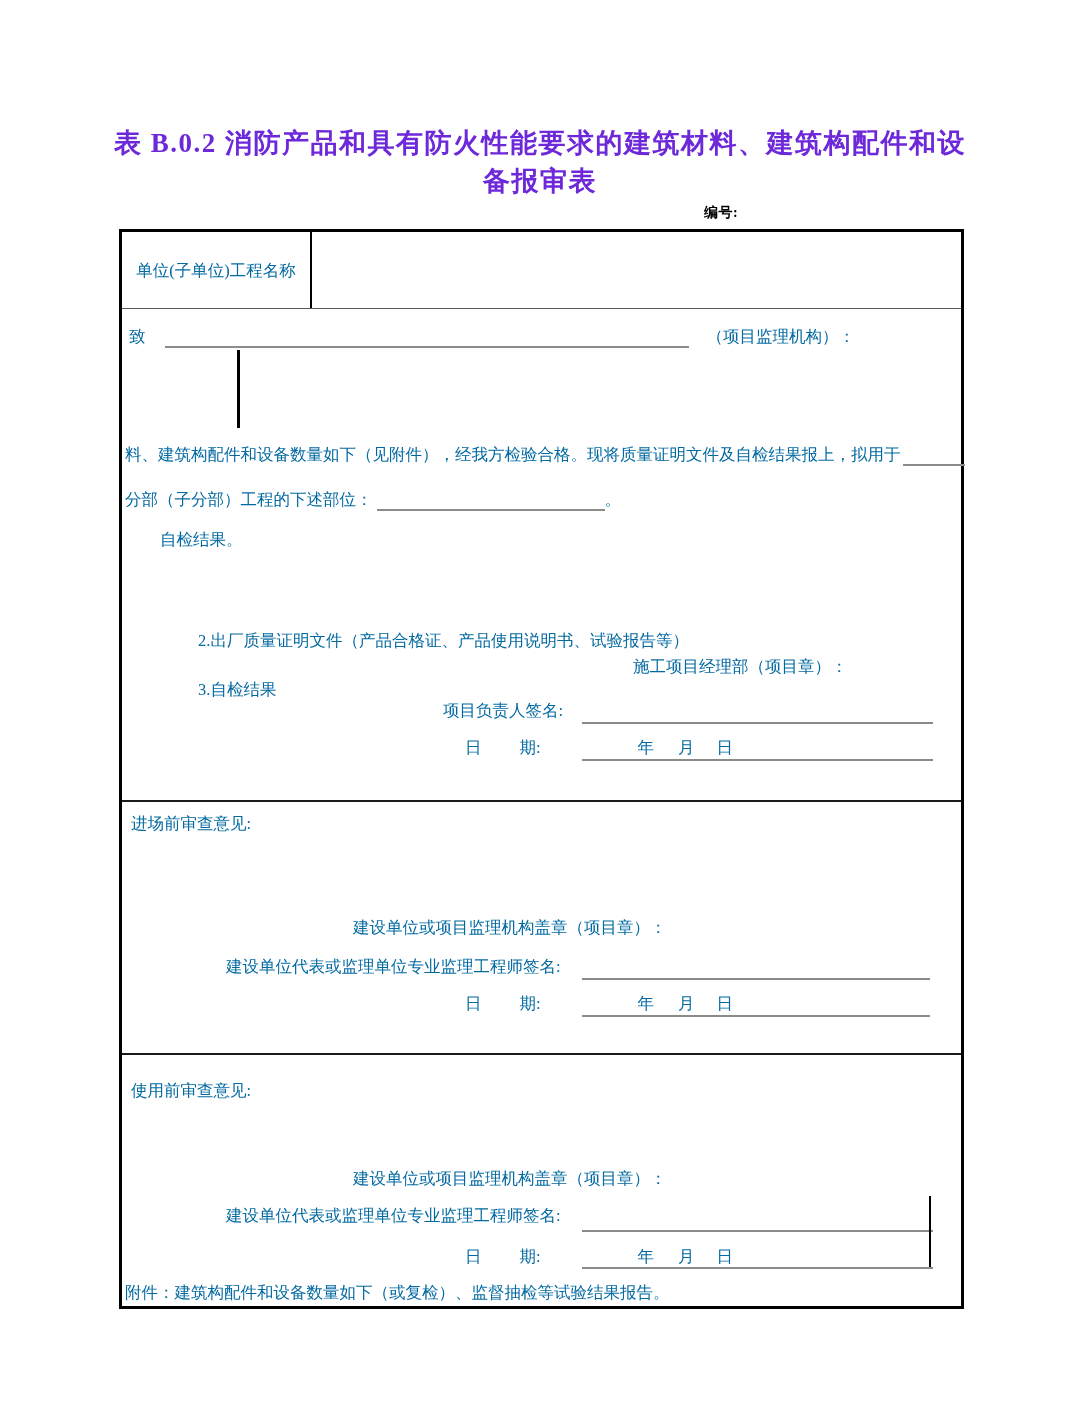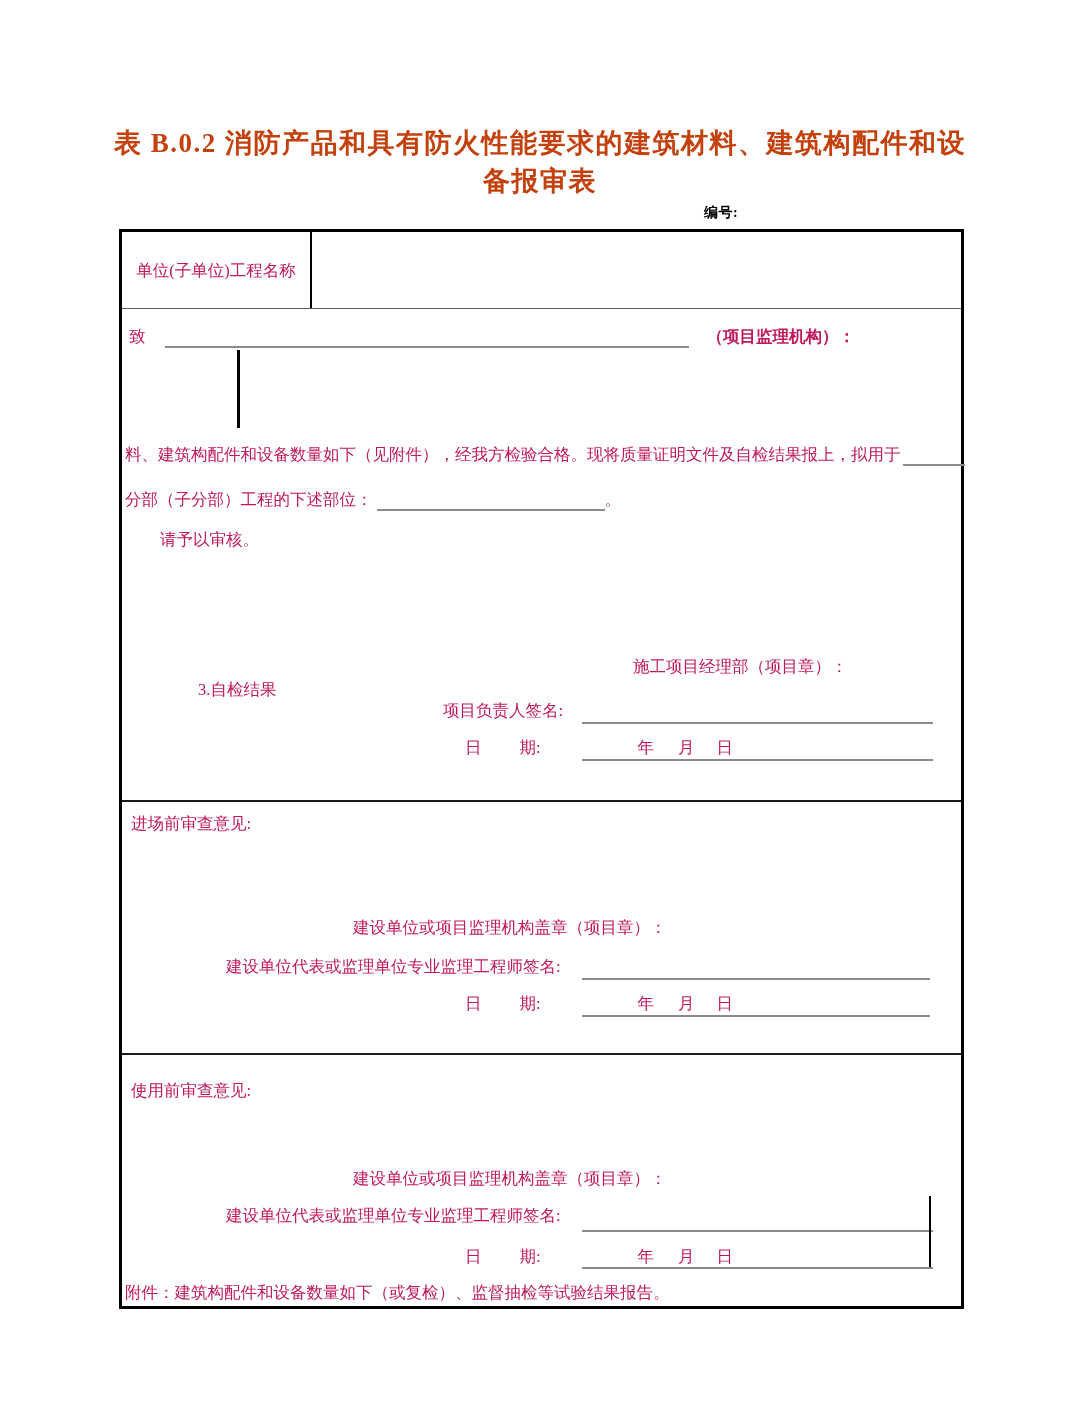--- a/index.html
+++ b/index.html
@@ -7,35 +7,35 @@
     position:relative;
     width:1080px; height:1412px;
     background:#ffffff;
     font-family:"Liberation Serif","DejaVu Serif",serif;
     color:#111111;
     overflow:hidden;
   }
   .title {
     position:absolute; left:0; top:124px; width:100%;
     text-align:center; font-weight:bold; font-size:27px;
-    line-height:38px; letter-spacing:1.5px; color:#c2410c;
+    line-height:38px; letter-spacing:1.5px; color:#6d28d9;
   }
-  .t { position:absolute; white-space:nowrap; font-size:16.5px; line-height:22px; color:#be185d; }
+  .t { position:absolute; white-space:nowrap; font-size:16.5px; line-height:22px; color:#0369a1; }
   .small-b { font-size:14px; font-weight:bold; letter-spacing:0.5px; color:#000; }
   .table {
     position:absolute; left:119px; top:229px; width:845px; height:1080px;
     border:3px solid #000; box-sizing:border-box;
   }
   .hline { position:absolute; left:0; right:0; }
   .vline { position:absolute; background:#000; }
   .fill  { position:absolute; background:#8a8a8a; height:2px; }
   
   .u { display:inline-block; border-bottom:2px solid #8c8c8c; height:18px; vertical-align:bottom; }
   .u-to   { width:524px; margin-left:19px; }
-  .suffix { margin-left:18px;font-weight:bold; }
+  .suffix { margin-left:18px; }
   .u-a { width:75px; margin-left:8px; }
   .u-b { width:43px; margin-left:13px; }
   .u-c { width:92px; margin-left:15px; }
   .ml-y  { margin-left:15px; }
   .ml-m  { margin-left:12px; }
   .ml-tail { margin-left:16px; }
   .u-use { width:62px; margin-left:2px; }
   .u-loc { width:228px; margin-left:4px; }
   .att-item { margin-left:19px; }
   .qi { margin-left:38px; }
@@ -70,22 +70,23 @@
 
 
     <div class="t" style="left:3px; top:212px;">
       <span>料、建筑构配件和设备数量如下（见附件），经我方检验合格。现将质量证明文件及自检结果报上，拟用于</span><span class="u u-use"></span>
     </div>
 
     <div class="t" style="left:3px; top:257px;">
       <span>分部（子分部）工程的下述部位：</span><span class="u u-loc"></span><span>。</span>
     </div>
 
-    <div class="t" style="left:38px; top:297px;">请予以审核。</div>
+    <div class="t" style="left:38px; top:297px;">自检结果。</div>
 
+    <div class="t" style="left:76px; top:398px;">2.出厂质量证明文件（产品合格证、产品使用说明书、试验报告等）</div>
     <div class="t" style="left:76px; top:447px;">3.自检结果</div>
 
     <div class="t" style="left:511px; top:424px;">施工项目经理部（项目章）：</div>
     <div class="t" style="left:321px; top:468px;">项目负责人签名:</div>
     <div class="fill" style="left:460px; top:490px; width:351px;"></div>
     <div class="t" style="left:343px; top:505px;">
       <span>日</span><span class="qi">期:</span><span class="ymd-y">年</span><span class="ymd-m">月</span><span class="ymd-d">日</span>
     </div>
     <div class="fill" style="left:460px; top:527px; width:351px;"></div>
 

